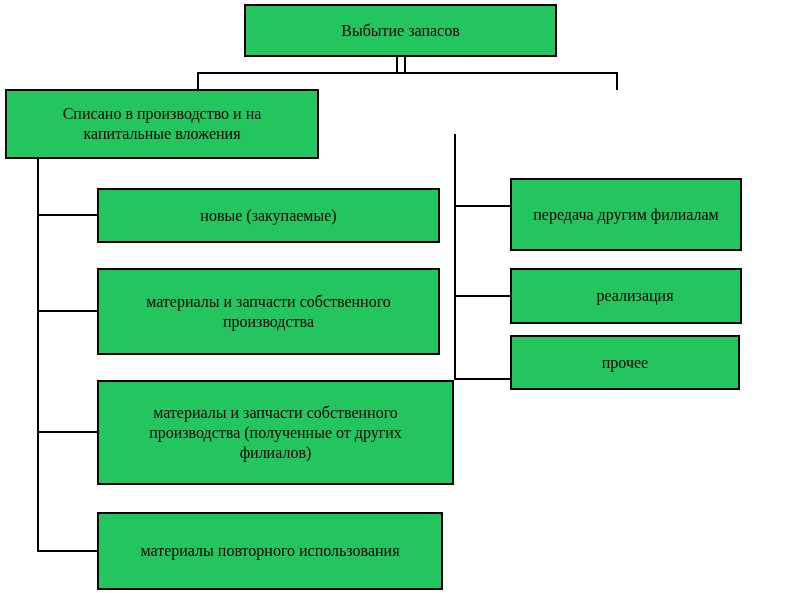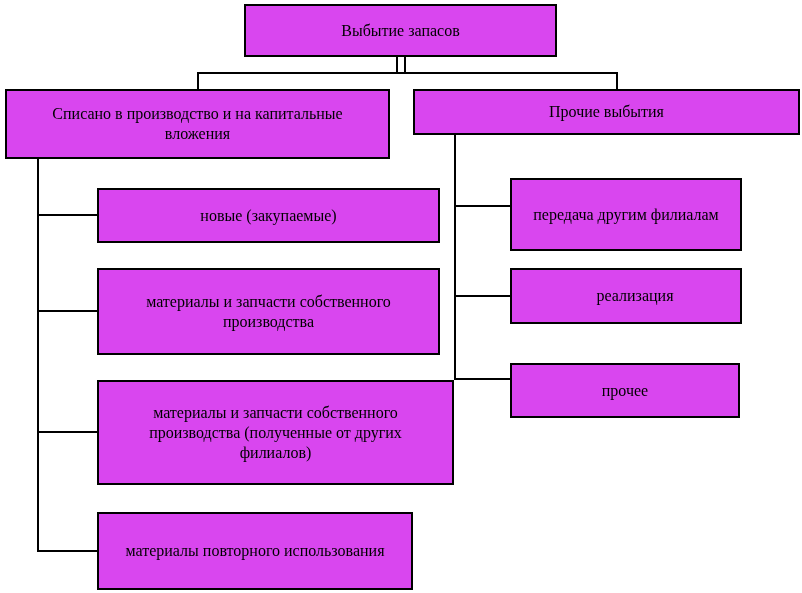--- a/index.html
+++ b/index.html
@@ -9,21 +9,21 @@
     height: 593px;
     background: #ffffff;
     font-family: "Liberation Serif", serif;
     color: #000;
     overflow: hidden;
   }
   .box {
     position: absolute;
     box-sizing: border-box;
     border: 2px solid #000;
-    background: #d946ef;
+    background: #22c55e;
     display: flex;
     align-items: center;
     justify-content: center;
     text-align: center;
     font-size: 16px;
     line-height: 1.25;
     padding: 4px 14px;
   }
   .line {
     position: absolute;
@@ -47,31 +47,30 @@
   <div class="line" style="left:37px; top:431px; width:60px; height:2px;"></div>
   <div class="line" style="left:37px; top:550px; width:60px; height:2px;"></div>
 
   <div class="line" style="left:454px; top:134px; width:2px; height:246px;"></div>
   <div class="line" style="left:454px; top:205px; width:56px; height:2px;"></div>
   <div class="line" style="left:454px; top:295px; width:56px; height:2px;"></div>
   <div class="line" style="left:454px; top:378px; width:56px; height:2px;"></div>
 
   <div class="box" style="left:244px; top:4px; width:313px; height:53px;">Выбытие запасов</div>
 
-  <div class="box" style="left:5px; top:89px; width:385px; height:70px;">Списано в производство и на капитальные вложения</div>
+  <div class="box" style="left:5px; top:89px; width:314px; height:70px;">Списано в производство и на капитальные вложения</div>
 
-  <div class="box" style="left:413px; top:89px; width:387px; height:46px;">Прочие выбытия</div>
 
   <div class="box" style="left:97px; top:188px; width:343px; height:55px;">новые (закупаемые)</div>
 
   <div class="box" style="left:97px; top:268px; width:343px; height:87px;">материалы и запчасти собственного производства</div>
 
   <div class="box" style="left:97px; top:380px; width:357px; height:105px;">материалы и запчасти собственного производства (полученные от других филиалов)</div>
 
-  <div class="box" style="left:97px; top:512px; width:316px; height:78px;">материалы повторного использования</div>
+  <div class="box" style="left:97px; top:512px; width:346px; height:78px;">материалы повторного использования</div>
 
   <div class="box" style="left:510px; top:170px; width:232px; height:73px;margin-top:8px;">передача другим филиалам</div>
 
   <div class="box" style="left:510px; top:268px; width:232px; height:56px;padding-left:32px;">реализация</div>
 
-  <div class="box" style="left:510px; top:363px; width:230px; height:55px;">прочее</div>
+  <div class="box" style="left:510px; top:335px; width:230px; height:55px;">прочее</div>
 
 </div>
 
 </body></html>

